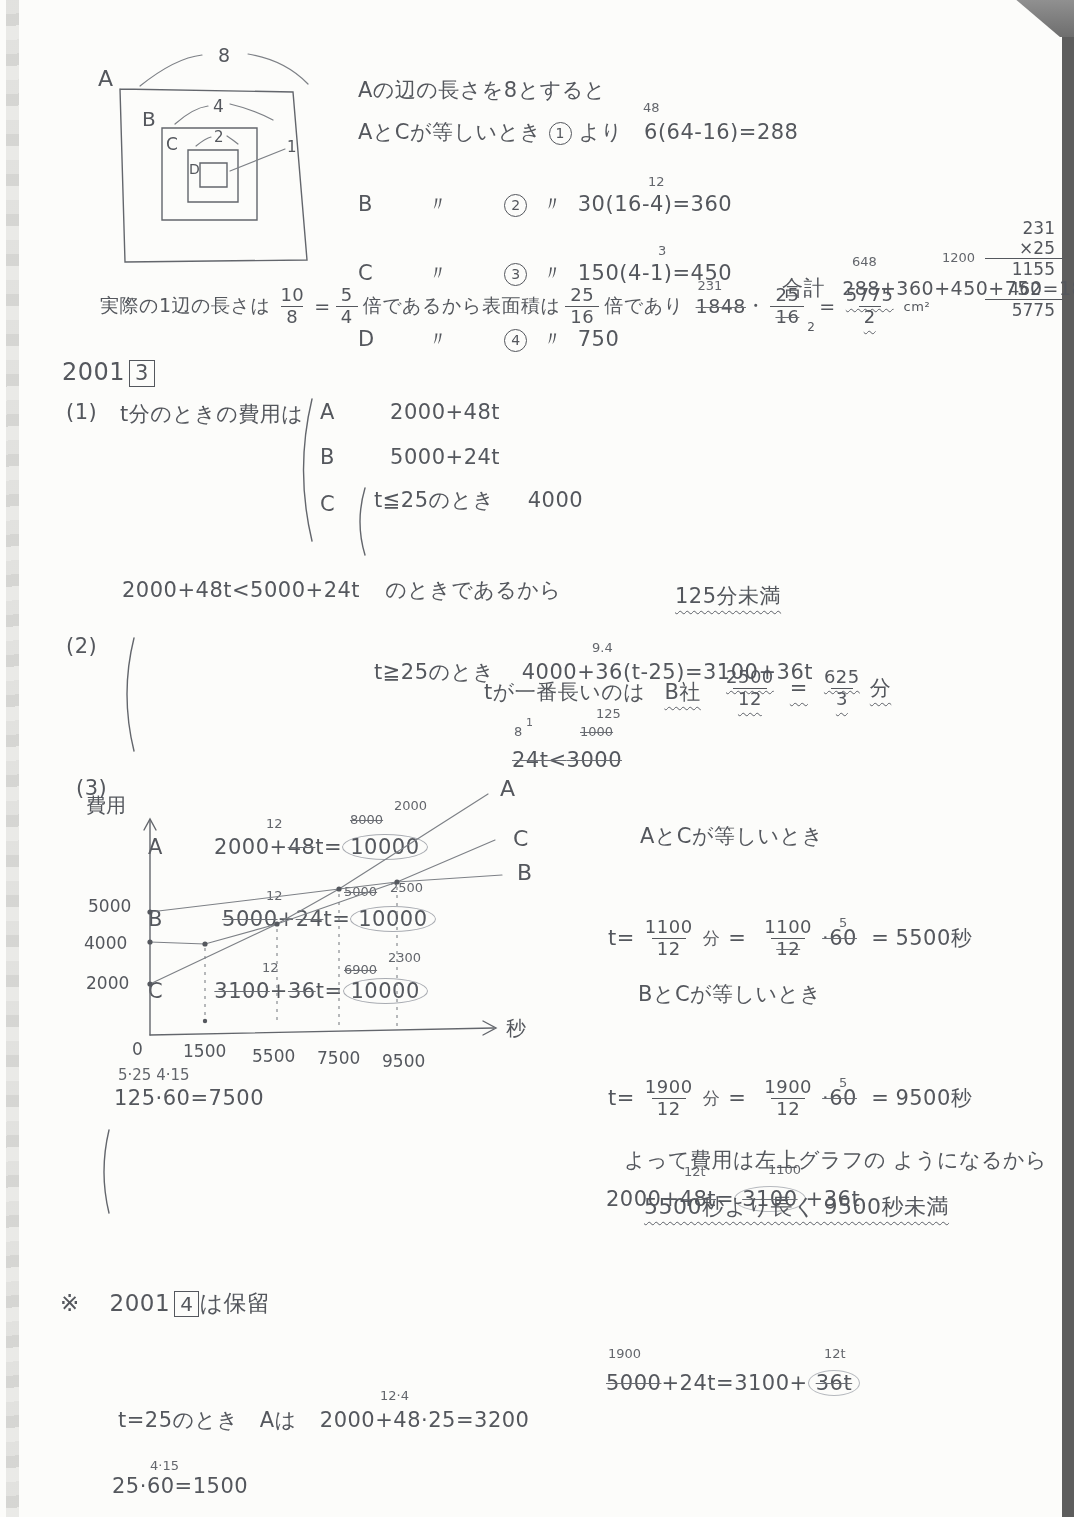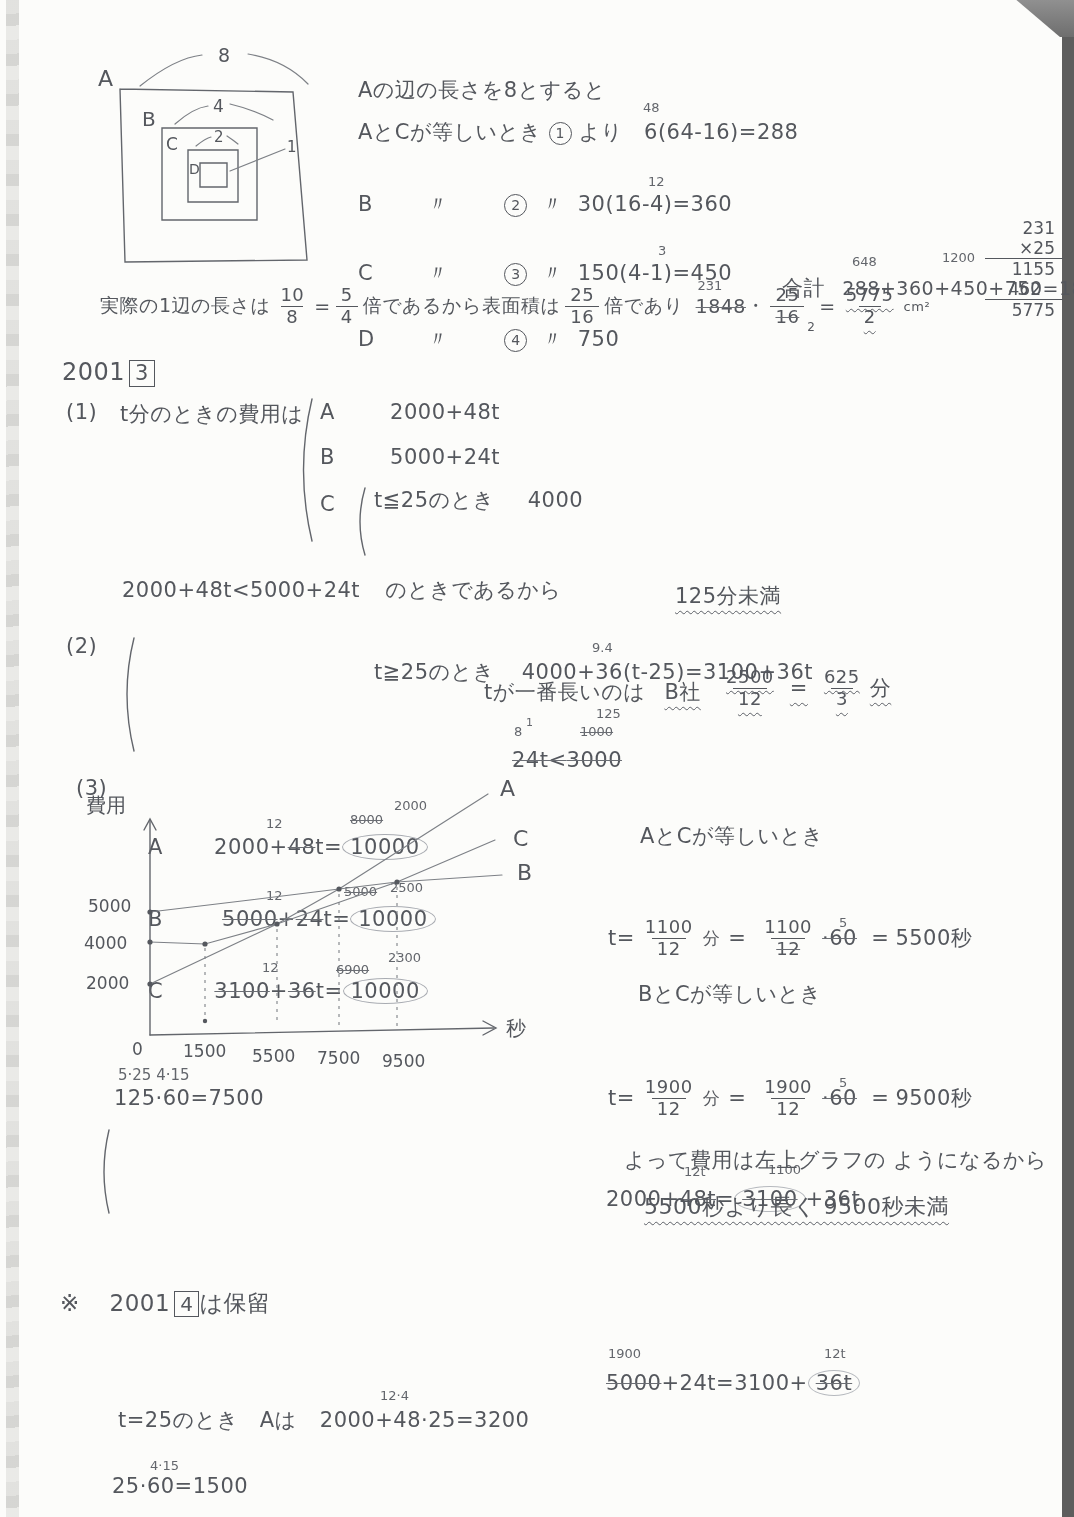--- a/index.html
+++ b/index.html
@@ -218,21 +218,21 @@
   <span>B</span>
   <span style="margin-left:52px"><span class="strike">5000</span><span>+</span><span class="strike">24</span><span>t=</span><span class="oval">10000</span></span>
   <span class="annot" style="left:118px;top:-18px">12</span>
   <span class="annot strike" style="left:196px;top:-22px">5000</span>
   <span class="annot" style="left:242px;top:-26px">2500</span>
 </div>
 <div class="abs hw rel" style="left:148px;top:734px">
   <span>C</span>
   <span style="margin-left:44px"><span class="strike">3100</span><span>+</span><span class="strike">36</span><span>t=</span><span class="oval">10000</span></span>
   <span class="annot" style="left:114px;top:-18px">12</span>
-  <span class="annot strike" style="left:188px;top:-16px">6900</span>
+  <span class="annot strike" style="left:196px;top:-16px">6900</span>
   <span class="annot" style="left:240px;top:-28px">2300</span>
 </div>
 
 <div class="abs hw" style="left:484px;top:678px">
   <span>tが一番長いのは</span>
   <span class="wavy" style="margin-left:12px">B社</span>
 </div>
 <div class="abs hw wavy" style="left:716px;top:668px;display:flex;align-items:center">
   <span class="frac">
       <span class="num">2500</span>

